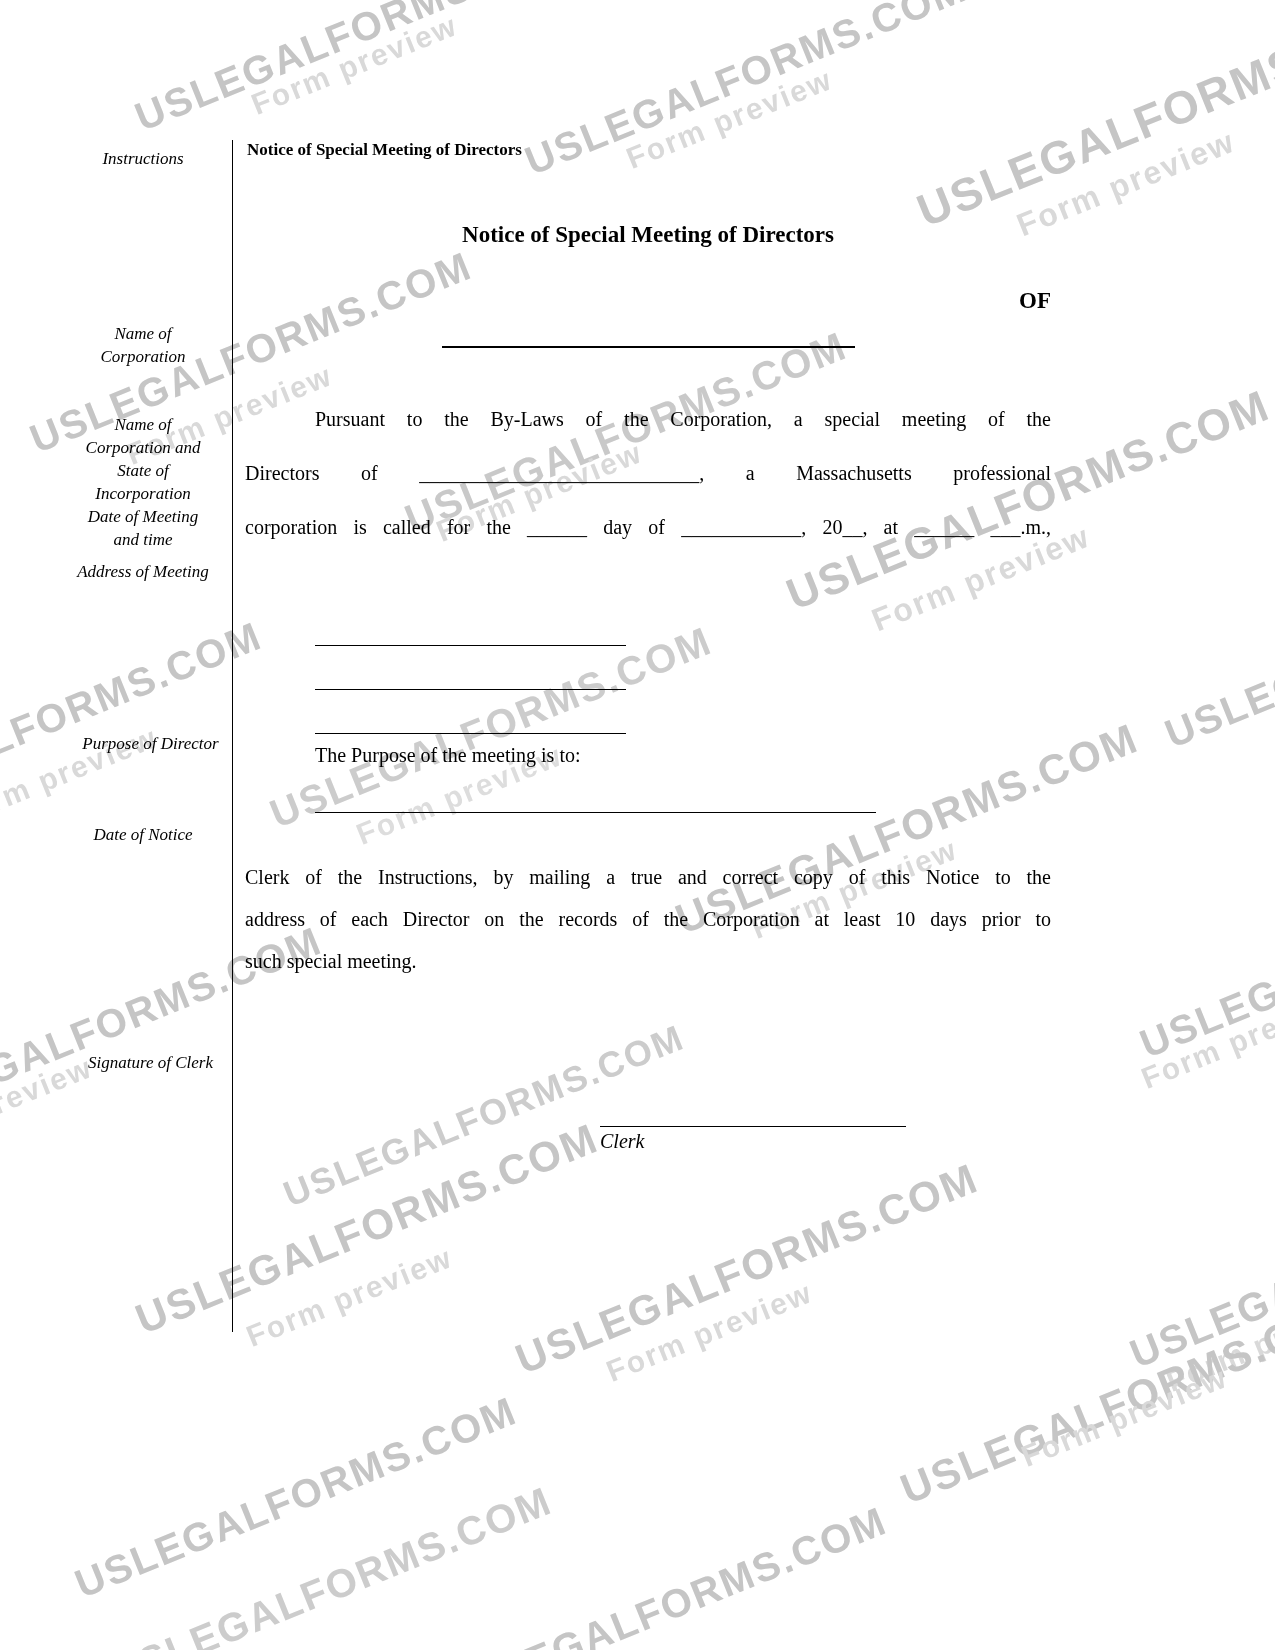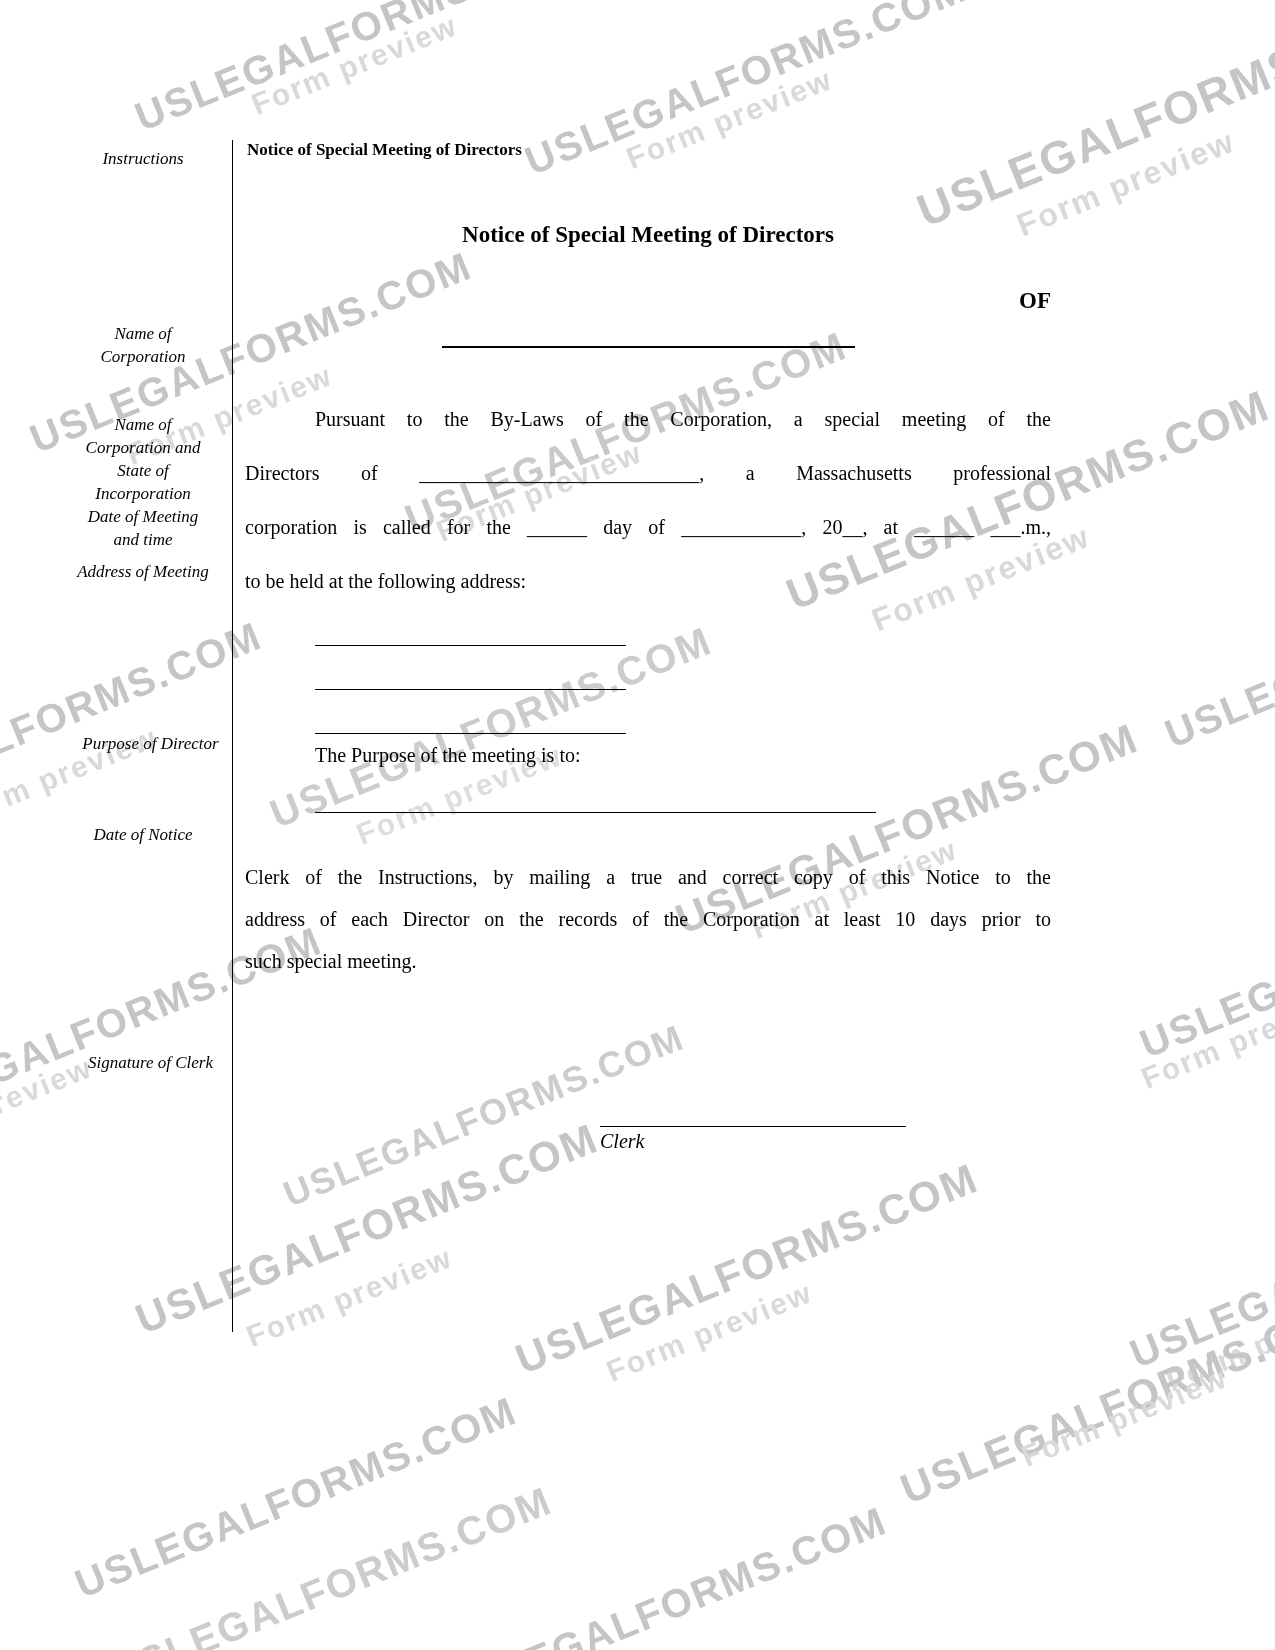--- a/index.html
+++ b/index.html
@@ -187,21 +187,20 @@
   <div class="doc-header">Notice of Special Meeting of Directors</div>
 
   <div class="title">Notice of Special Meeting of Directors</div>
   <div class="of">OF</div>
   <div class="title-blank"></div>
 
   <div class="para p1">
     <span class="line jl indent">Pursuant to the By-Laws of the Corporation, a special meeting of the</span>
     <span class="line jl">Directors of ____________________________, a Massachusetts professional</span>
     <span class="line jl">corporation is called for the ______ day of ____________, 20__, at ______ ___.m.,</span>
-    <span class="line">to be held at the following address:</span>
   </div>
 
   <div class="blank-line addr1"></div>
   <div class="blank-line addr2"></div>
   <div class="blank-line addr3"></div>
 
   <div class="purpose-text">The Purpose of the meeting is to:</div>
   <div class="blank-line purpose-blank"></div>
 
   <div class="para p2">

